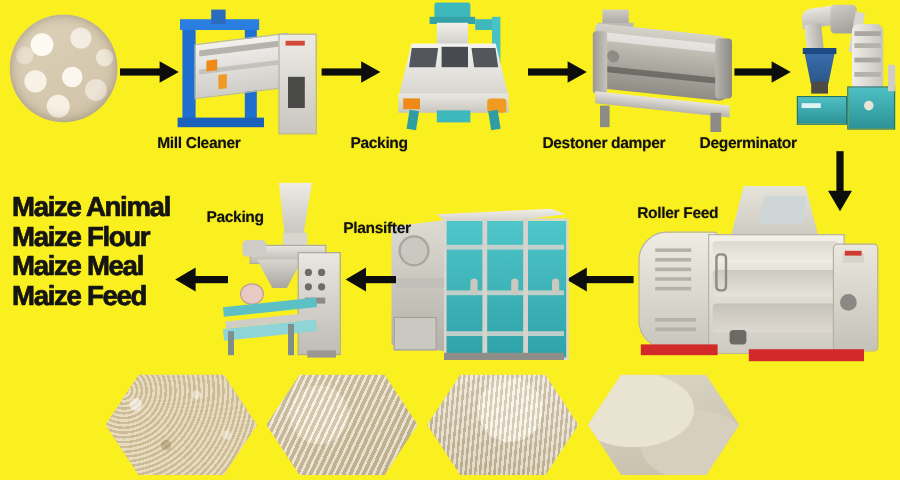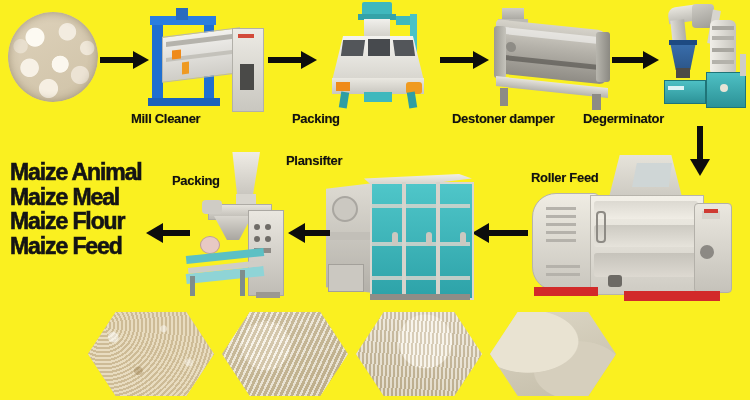--- a/index.html
+++ b/index.html
@@ -269,21 +269,21 @@
     <div class="pt" style="left:44px;top:36px;width:100px;height:4px;background:#d6d3cc;opacity:.85;"></div>
     <div class="pt" style="left:44px;top:74px;width:100px;height:4px;background:#d6d3cc;opacity:.85;"></div>
     <div class="pt" style="left:44px;top:108px;width:100px;height:4px;background:#d6d3cc;opacity:.85;"></div>
 
     <div class="pt" style="left:66px;top:64px;width:6px;height:14px;background:#cbc8c0;border-radius:3px;"></div>
     <div class="pt" style="left:100px;top:64px;width:6px;height:14px;background:#cbc8c0;border-radius:3px;"></div>
     <div class="pt" style="left:134px;top:64px;width:6px;height:14px;background:#cbc8c0;border-radius:3px;"></div>
 
     <div class="pt" style="left:44px;top:126px;width:100px;height:6px;background:#8f8d87;"></div>
   </div>
-  <div class="lbl s13" style="left:286px;top:153px;">Plansifter</div>
+  <div class="lbl s13" style="left:286px;top:182px;">Plansifter</div>
 
   <div class="arrow" style="left:288px;top:222px;width:40px;height:22px;">
     <div class="head" style="left:0;top:1px;border-top:10px solid transparent;border-bottom:10px solid transparent;border-right:17px solid #0d0d0d;"></div>
     <div class="shaft" style="left:15px;top:8px;width:27px;height:6px;"></div>
   </div>
 
   <div class="machine" style="left:186px;top:152px;width:110px;height:148px;">
 
     <div class="pt" style="left:44px;top:0px;width:30px;height:44px;background:linear-gradient(180deg,#efece5,#c8c5be);clip-path:polygon(8% 0,100% 0,76% 100%,24% 100%);"></div>
     <div class="pt" style="left:50px;top:42px;width:20px;height:12px;background:#d8d5ce;"></div>
@@ -312,22 +312,22 @@
   </div>
   <div class="lbl s13" style="left:172px;top:153px;margin-top:20px;">Packing</div>
 
   <div class="arrow" style="left:146px;top:222px;width:44px;height:22px;">
     <div class="head" style="left:0;top:1px;border-top:10px solid transparent;border-bottom:10px solid transparent;border-right:17px solid #0d0d0d;"></div>
     <div class="shaft" style="left:15px;top:8px;width:29px;height:6px;"></div>
   </div>
 
   <div id="prodlist">
     <div>Maize Animal</div>
+    <div>Maize Flour</div>
     <div>Maize Meal</div>
-    <div>Maize Flour</div>
     <div>Maize Feed</div>
   </div>
 
   <div class="hex h1" style="left:88px;top:312px;width:126px;height:84px;"></div>
   <div class="hex h2" style="left:222px;top:312px;width:126px;height:84px;"></div>
   <div class="hex h3" style="left:356px;top:312px;width:126px;height:84px;"></div>
   <div class="hex h4" style="left:490px;top:312px;width:126px;height:84px;"></div>
 
 </div>
 

